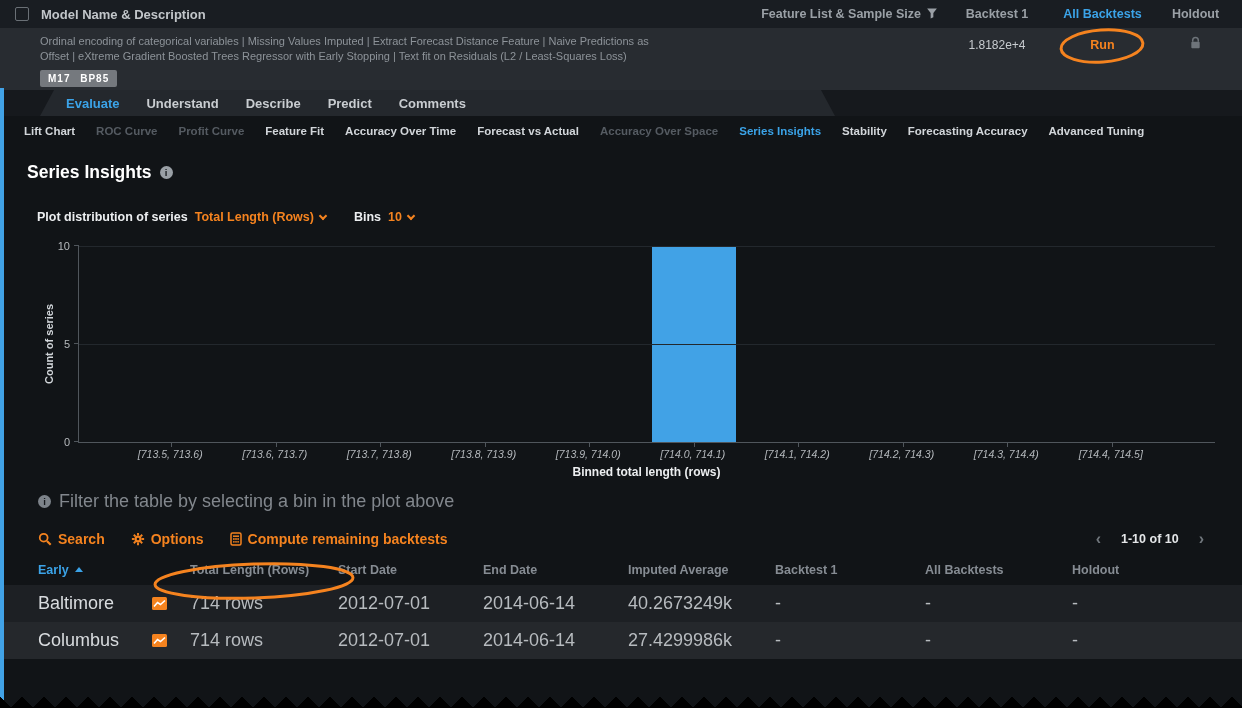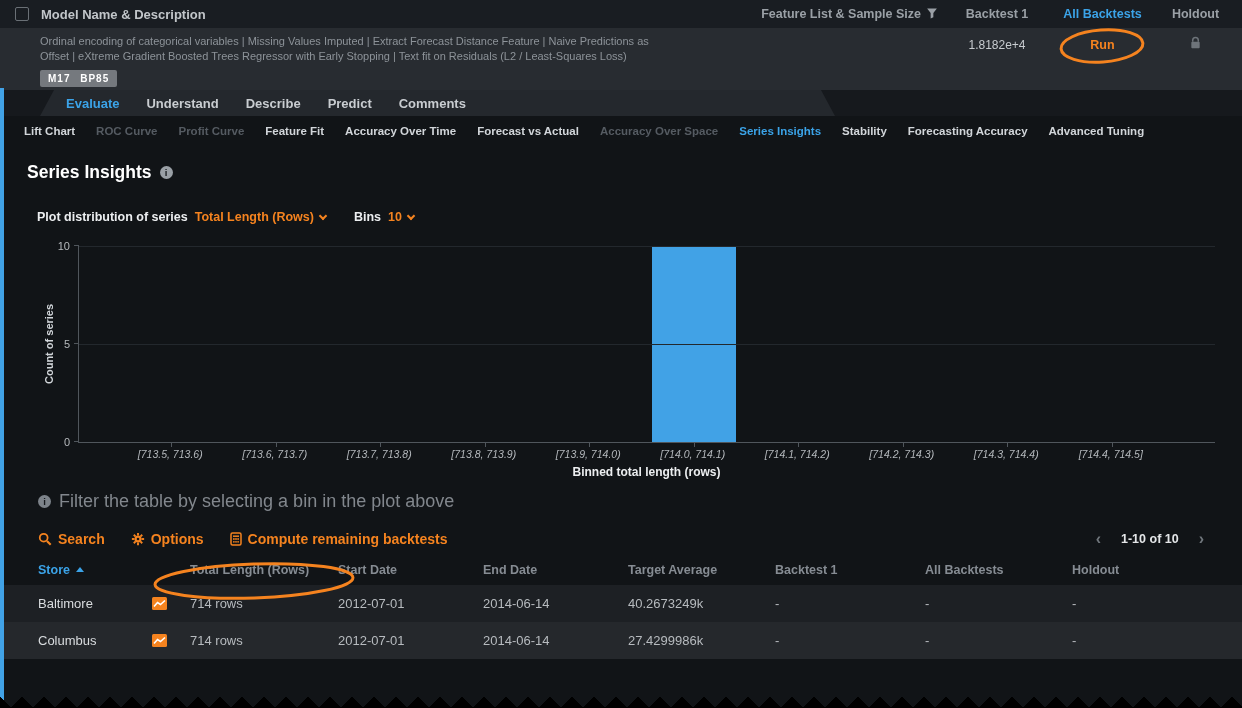--- a/index.html
+++ b/index.html
@@ -93,21 +93,21 @@
   .table { margin-top:8px; }
   .grid { display:grid; grid-template-columns:114px 38px 148px 145px 145px 147px 150px 147px 1fr;
     padding-left:38px; align-items:center; }
   .thead { height:30px; }
   .th { font-size:12.5px; font-weight:bold; color:#868c93; }
   .th.store { color:#3ba3e8; display:flex; align-items:center; gap:6px; }
   .sort-up { width:0; height:0; border-left:4px solid transparent; border-right:4px solid transparent;
     border-bottom:5px solid #3ba3e8; margin-bottom:1px; }
   .trow { height:37px; background:#1d2024; }
   .trow.alt { background:#25282c; }
-  .cell { font-size:13px; color:#b7bbbf; }
+  .cell { font-size:18px; color:#b7bbbf; }
   .cell.store { color:#d9dcdf; }
   .icon-cell { display:flex; align-items:center; }
   
   .blue-stripe { position:absolute; left:0; top:88px; bottom:8px; width:4px; background:#41a2e6; }
   .annotation { position:absolute; pointer-events:none; }
   .torn { position:absolute; left:0; bottom:0; width:100%; height:12px;
     background:
       linear-gradient(45deg, #000 8.4px, transparent 0),
       linear-gradient(-45deg, #000 8.4px, transparent 0);
     background-repeat:repeat-x; background-size:22px 12px; background-position:left bottom; }
@@ -297,28 +297,28 @@
       <span class="pager">
         <span class="pg-arrow">‹</span>
         <span class="pg-text">1-10 of 10</span>
         <span class="pg-arrow">›</span>
       </span>
     </div>
 
     <div class="table">
       <div class="grid thead">
         <span class="th store">
-          <span>Store</span>
+          <span>Early</span>
           <span class="sort-up"></span>
         </span>
         <span class="th"></span>
         <span class="th">Total Length (Rows)</span>
         <span class="th">Start Date</span>
         <span class="th">End Date</span>
-        <span class="th">Target Average</span>
+        <span class="th">Imputed Average</span>
         <span class="th">Backtest 1</span>
         <span class="th">All Backtests</span>
         <span class="th">Holdout</span>
       </div>
       <div>
           <div class="grid trow">
             <div class="cell store">Baltimore</div>
             <div class="cell icon-cell">
     <svg width="15" height="13" viewBox="0 0 15 13">
                 <rect width="15" height="13" rx="1.5" fill="#f5831f"></rect>

